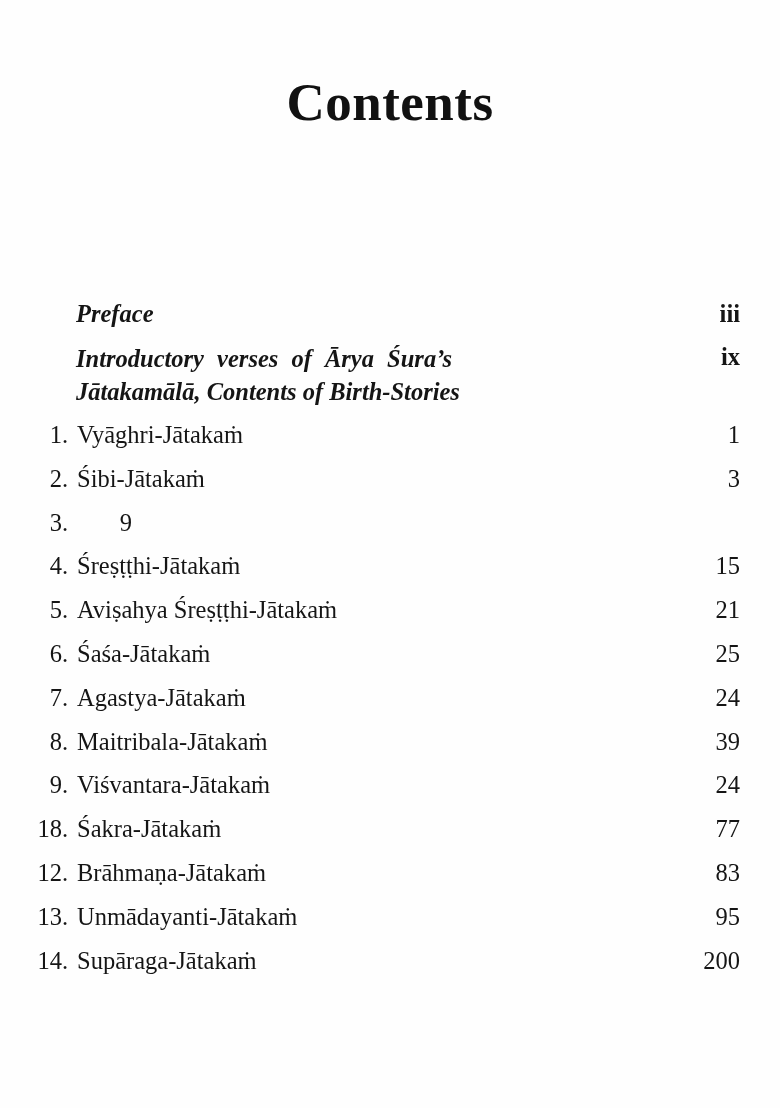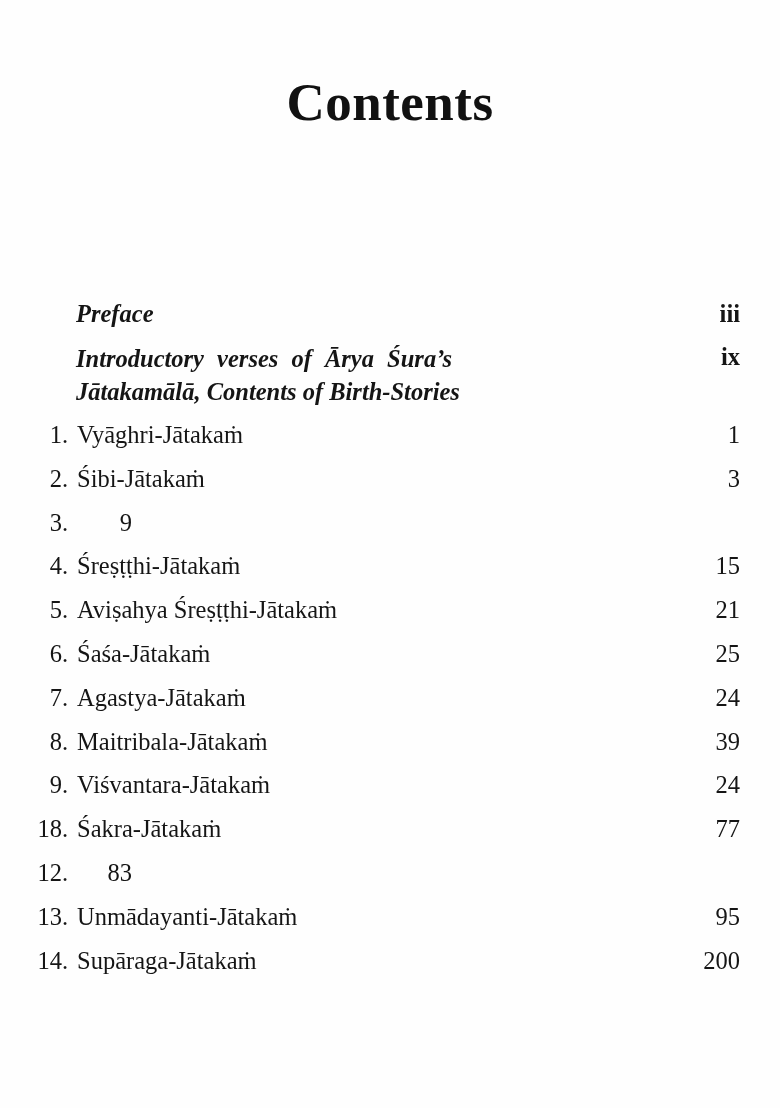--- a/index.html
+++ b/index.html
@@ -147,20 +147,21 @@
       <span class="etitle">Viśvantara-Jātakaṁ</span>
       <span class="pg">24</span>
     </div>
     <div class="entry-row">
       <span class="num">18.</span>
       <span class="etitle">Śakra-Jātakaṁ</span>
       <span class="pg">77</span>
     </div>
     <div class="entry-row">
       <span class="num">12.</span>
+      <span class="etitle">Brāhmaṇa-Jātakaṁ</span>
       <span class="pg">83</span>
     </div>
     <div class="entry-row">
       <span class="num">13.</span>
       <span class="etitle">Unmādayanti-Jātakaṁ</span>
       <span class="pg">95</span>
     </div>
     <div class="entry-row">
       <span class="num">14.</span>
       <span class="etitle">Supāraga-Jātakaṁ</span>

